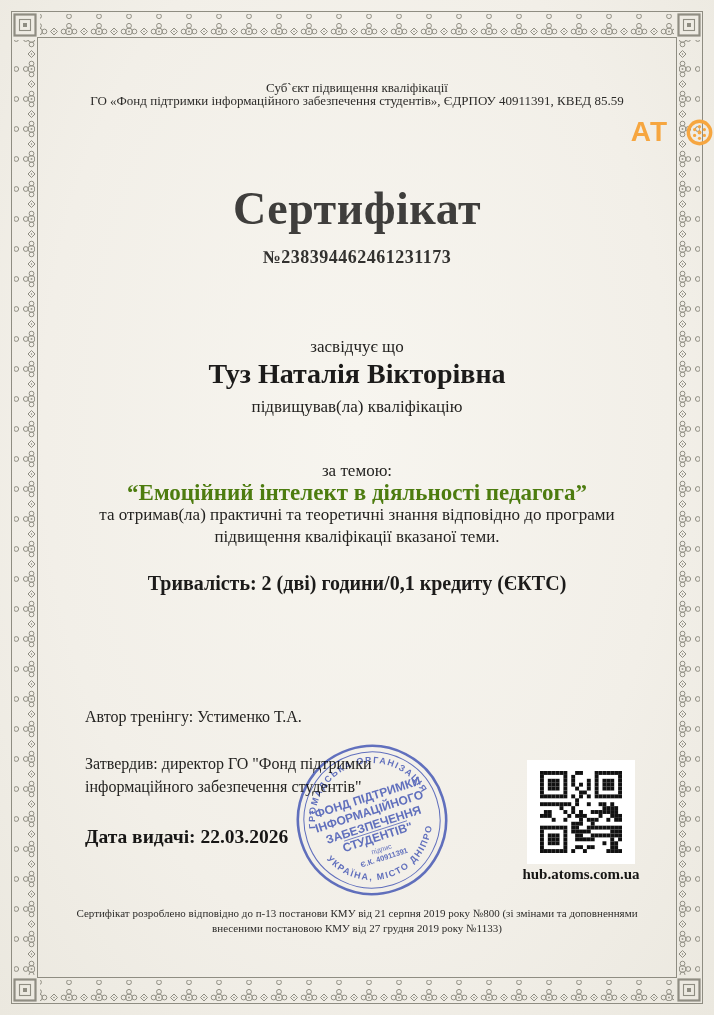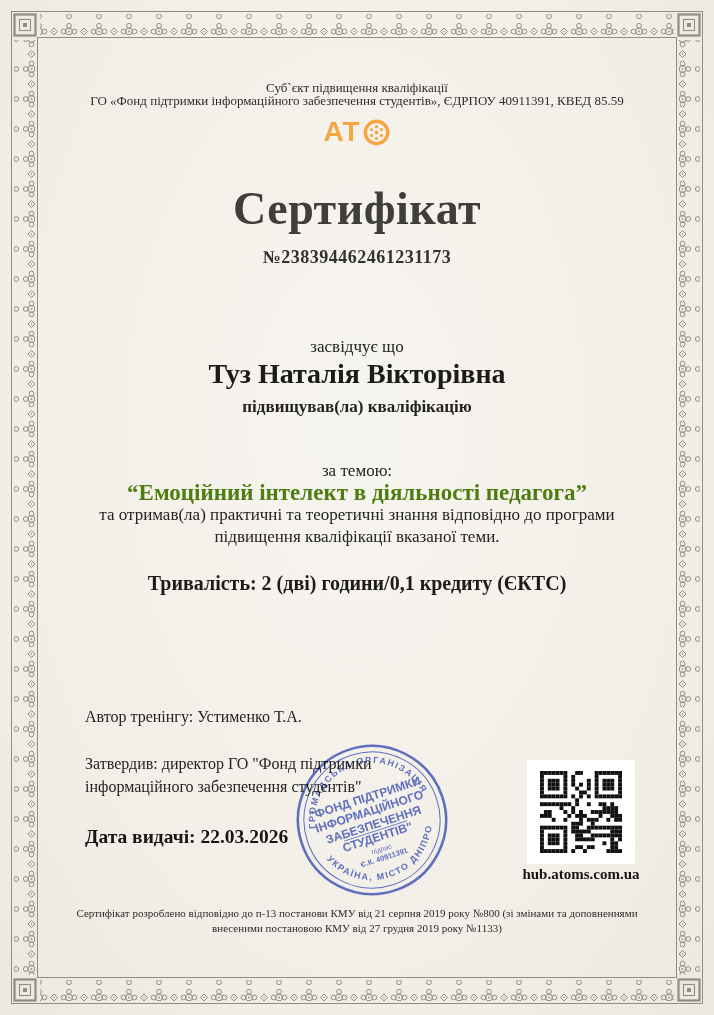--- a/index.html
+++ b/index.html
@@ -5,30 +5,30 @@
   html,body{margin:0;padding:0;}
   body{
     width:714px;height:1015px;position:relative;overflow:hidden;
     font-family:"Liberation Serif","DejaVu Serif",serif;
     color:#242321;
     background:radial-gradient(ellipse at 50% 42%, #f7f5ef 0%, #f2efe8 62%, #ebe8df 100%);
   }
   .abs{position:absolute;}
   .ctr{left:57px;width:600px;text-align:center;margin-top:16px;}
   .hdr{font-size:13px;line-height:17px;color:#2c2b29;}
-  .logo-row{top:116px;left:0;width:714px;display:flex;align-items:center;justify-content:center;gap:1px;}
+  .logo-row{top:116px;left:0;width:714px;display:flex;align-items:center;justify-content:flex-end;gap:17px;}
   .logo-txt{
     font-family:"Liberation Sans","DejaVu Sans",sans-serif;
     font-weight:800;font-size:28px;letter-spacing:1px;color:#f6a640;
   }
   .cert-title{top:166px;font-size:46px;font-weight:bold;color:#3f3e3c;letter-spacing:0.5px;}
   .cert-number{top:231px;font-size:18px;font-weight:bold;color:#333230;letter-spacing:0.5px;}
   .intro{top:321px;font-size:17px;}
   .name{top:342px;font-size:28px;font-weight:bold;color:#1c1b1a;}
-  .action{top:381px;font-size:17px;font-weight:bold;}
+  .action{top:381px;font-size:17px;}
   .topic-label{top:445px;font-size:17px;}
   .topic-title{top:464px;font-size:23px;font-weight:bold;color:#4d7c0f;}
   .topic-desc{top:504px;left:67px;width:580px;text-align:center;font-size:17px;line-height:22px;}
   .duration{top:556px;font-size:20px;font-weight:bold;color:#1c1b1a;}
   .left-block{left:85px;font-size:16px;}
   .author{top:708px;}
   .approved{top:752px;line-height:23px;}
   .issue-date{top:826px;font-size:19.5px;font-weight:bold;color:#171615;}
   .stamp-wrap{left:287px;top:735px;width:170px;height:170px;opacity:0.85;mix-blend-mode:multiply;}
   .qr-box{left:527px;top:760px;width:108px;height:104px;background:#ffffff;display:flex;align-items:center;justify-content:center;}

